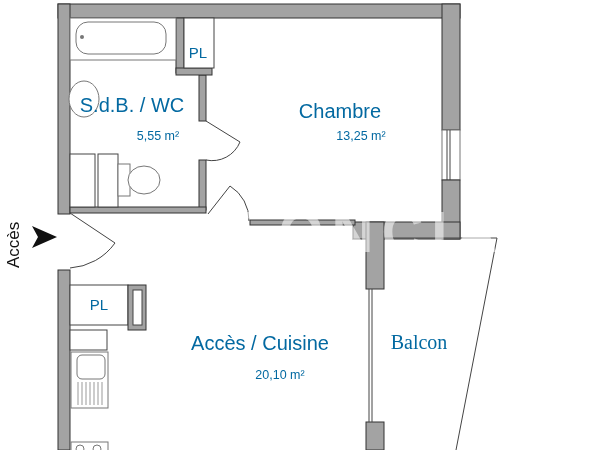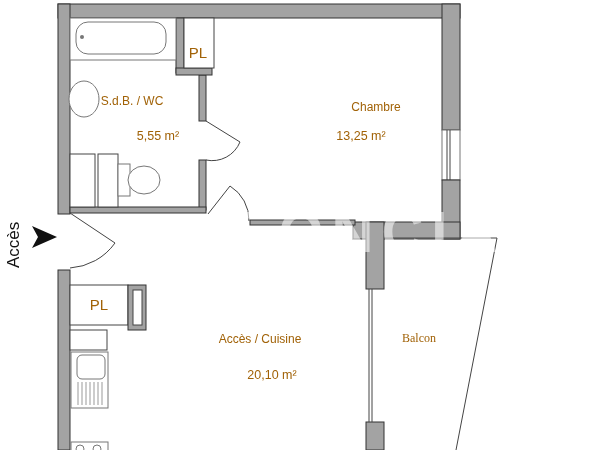--- a/index.html
+++ b/index.html
@@ -1,22 +1,22 @@
 <!DOCTYPE html>
 <html><head>
   <meta charset="utf-8">
   <style>
     html, body { margin: 0; padding: 0; background: #ffffff; }
     body { width: 600px; height: 450px; overflow: hidden; position: relative; font-family: "Liberation Sans", sans-serif; }
     svg { position: absolute; left: 0; top: 0; }
     .wall { fill: #a3a3a3; stroke: #333; stroke-width: 1; }
     .thin { fill: none; stroke: #444; stroke-width: 1; }
     .fixture { fill: #fff; stroke: #777; stroke-width: 1; }
-    .label { position: absolute; color: #a16207; white-space: nowrap; transform: translateX(-50%); }
-    .room-name { font-size: 12px; }
+    .label { position: absolute; color: #0369a1; white-space: nowrap; transform: translateX(-50%); }
+    .room-name { font-size: 20px; }
     .room-area { font-size: 12.5px; margin-left: 20px; }
     .acces { position: absolute; left: 4px; top: 268px; transform: rotate(-90deg); transform-origin: left top; font-size: 17px; color: #111; }
     .watermark { position: absolute; left: 235px; top: 198px; font-size: 58px; letter-spacing: 8px; color: rgba(255,255,255,0.55); font-weight: bold; pointer-events:none; }
   </style>
 </head>
 <body>
 
 <svg width="600" height="450" viewBox="0 0 600 450">
 
   <rect class="wall" x="58" y="4" width="402" height="14"></rect>
@@ -95,21 +95,21 @@
 </svg>
 
 <div class="watermark">FONCIA</div>
 
 <div class="label" style="left:198px; top:44px; font-size:15px;">PL</div>
 <div class="label" style="left:99px; top:296px; font-size:15px;">PL</div>
 
 <div class="label room-name" style="left:132px; top:94px;">S.d.B. / WC</div>
 <div class="label room-area" style="left:138px; top:129px;">5,55 m²</div>
 
-<div class="label room-name" style="left:340px; top:100px;margin-left:36px;">Chambre</div>
+<div class="label room-name" style="left:340px; top:100px;">Chambre</div>
 <div class="label room-area" style="left:341px; top:129px;">13,25 m²</div>
 
 <div class="label room-name" style="left:260px; top:332px;">Accès / Cuisine</div>
-<div class="label room-area" style="left:252px; top:368px;">20,10 m²</div>
+<div class="label room-area" style="left:260px; top:368px;">20,10 m²</div>
 
 <div class="label room-name" style="left:419px; top:331px;font-family:Liberation Serif, serif;">Balcon</div>
 
 <div class="acces">Accès</div>
 
 </body></html>

